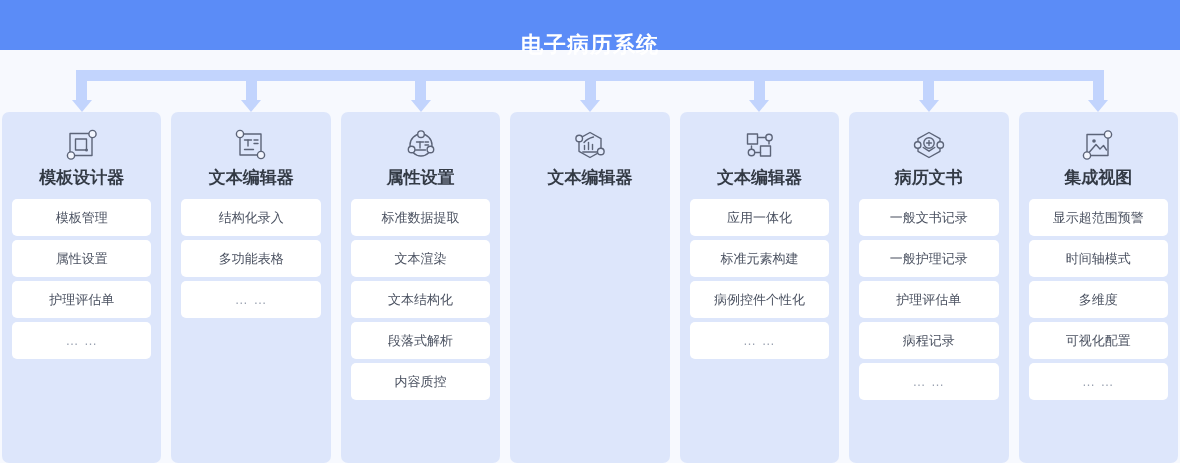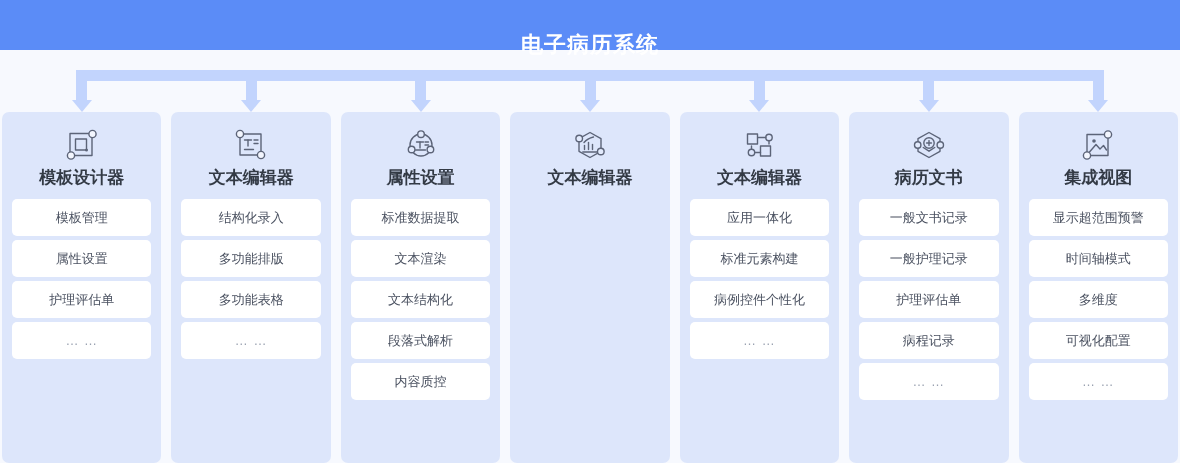--- a/index.html
+++ b/index.html
@@ -144,21 +144,20 @@
             <path d="M22 14h4"></path>
             <path d="M22 17.5h4"></path>
             <path d="M12.5 23.5h9"></path>
             <circle cx="8" cy="8" r="3.6" fill="#f3f6fe"></circle>
             <circle cx="29" cy="29" r="3.6" fill="#f3f6fe"></circle>
           </svg>
         </div>
         <div class="col-title">文本编辑器</div>
         <div class="items">
           <div class="item">结构化录入</div>
-          <div class="item">多功能排版</div>
           <div class="item">多功能表格</div>
           <div class="item ellipsis">… …</div>
         </div>
       </div>
       <div class="column">
         <div class="col-icon">
           <svg width="38" height="38" viewBox="0 0 38 38" fill="none" stroke="#5c6478" stroke-width="1.4" stroke-linecap="round" stroke-linejoin="round">
             <circle cx="19" cy="19" r="11"></circle>
             <path d="M14.5 16h7"></path>
             <path d="M18 16v6"></path>

